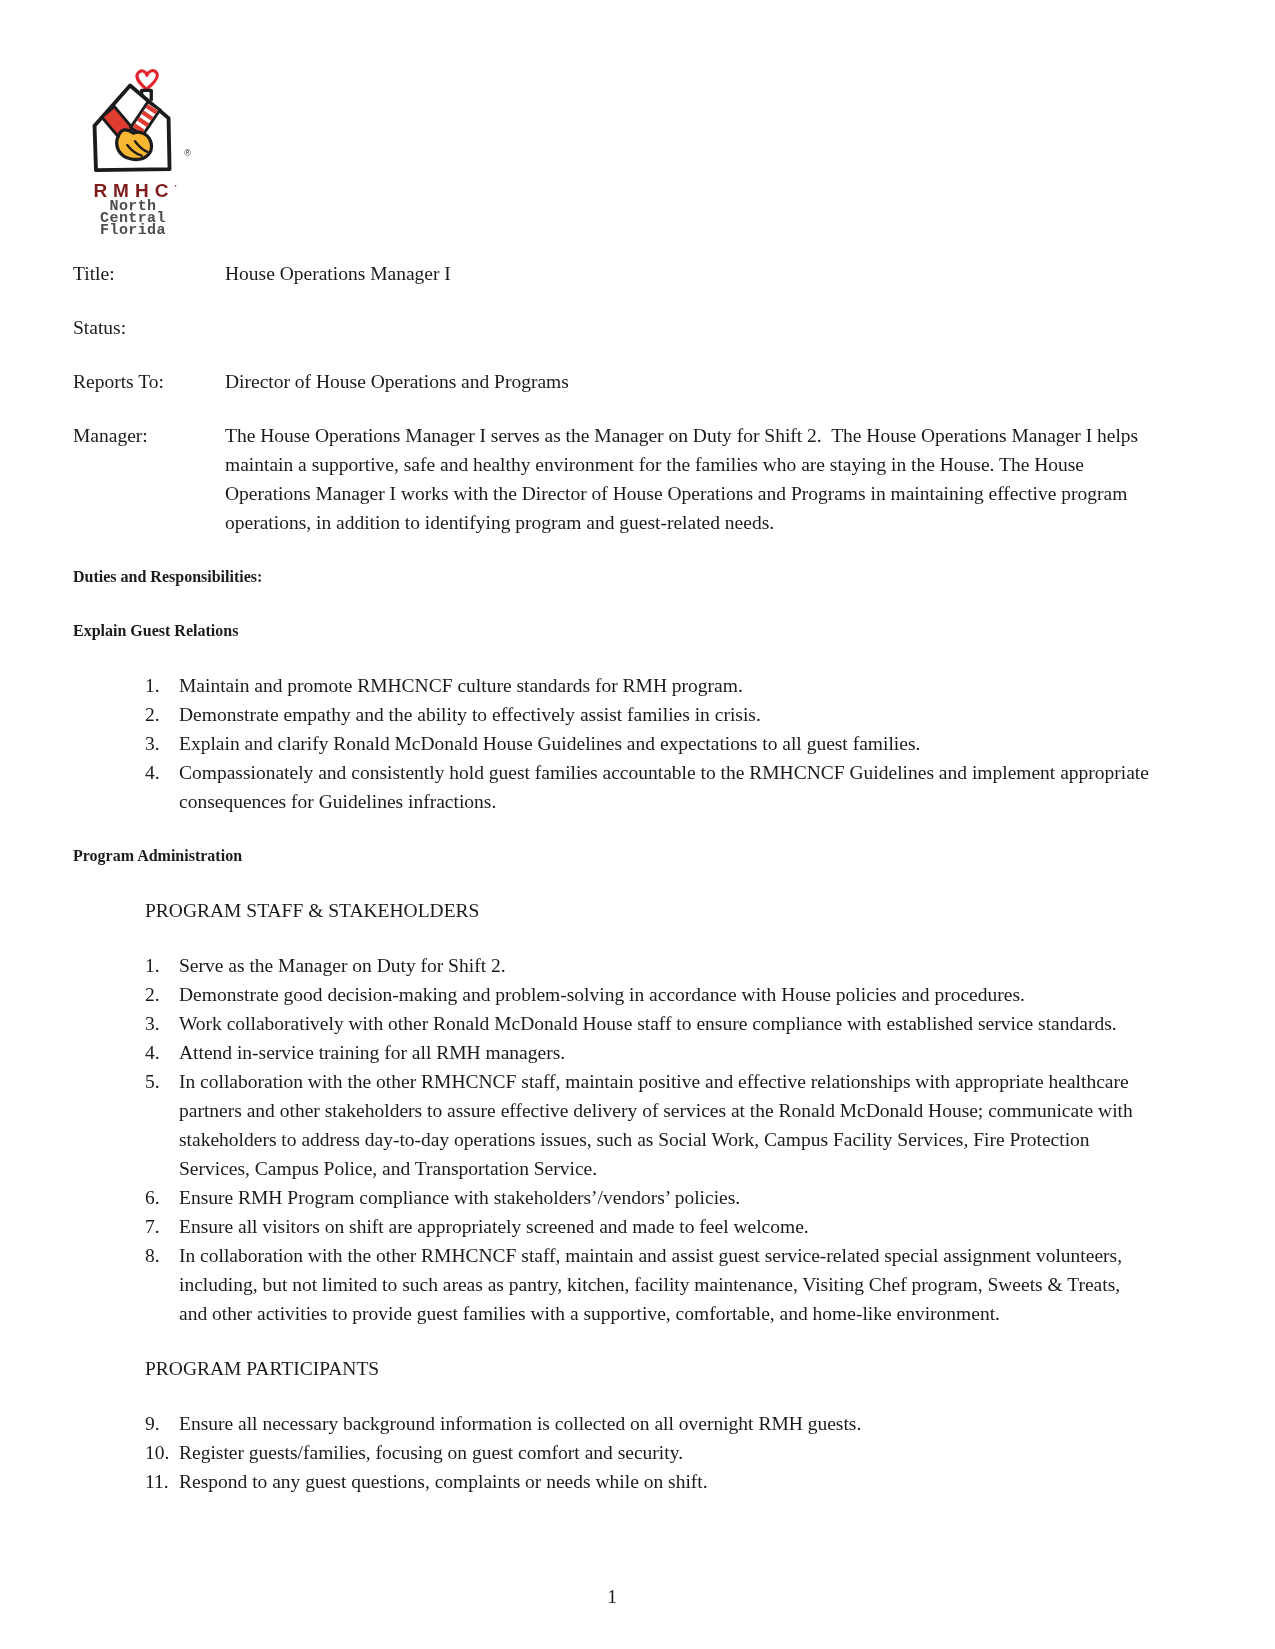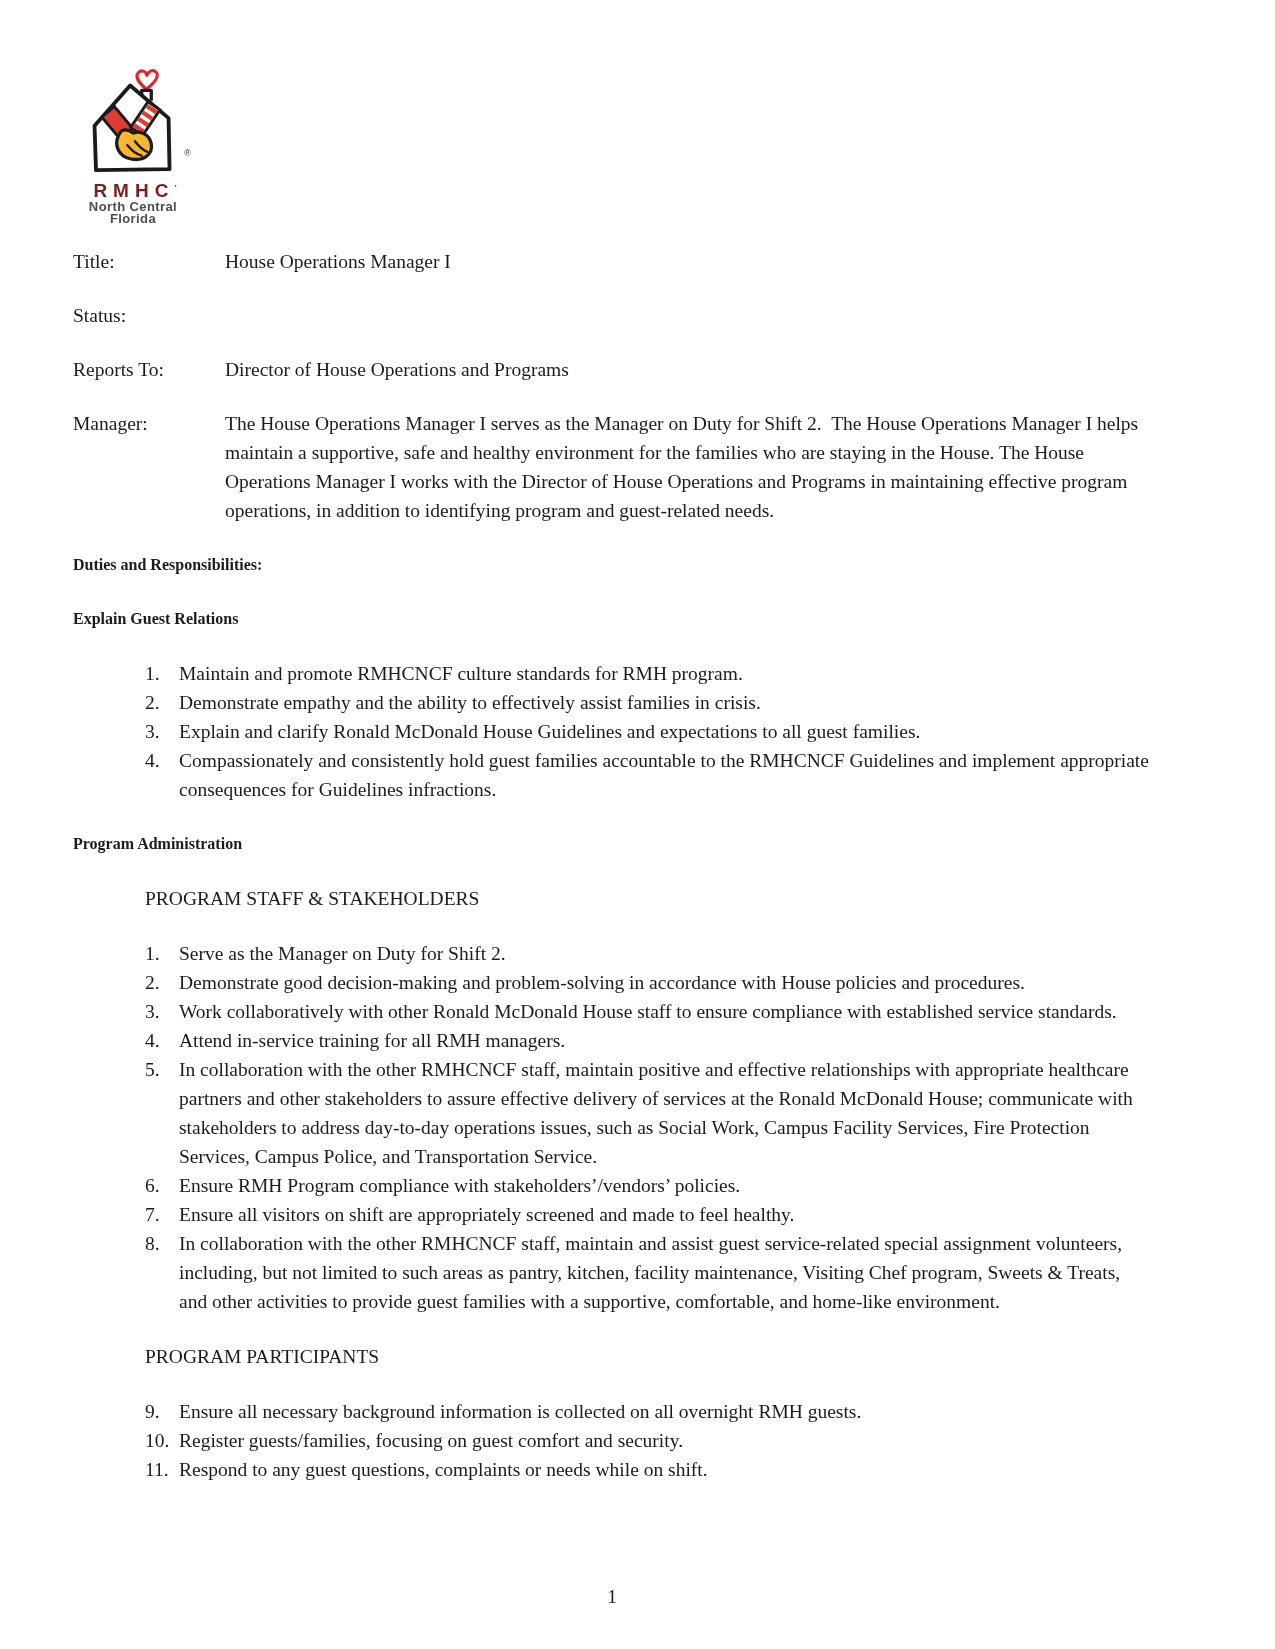--- a/index.html
+++ b/index.html
@@ -27,22 +27,22 @@
   .logo-art { position: relative; width: 100px; height: 108px; margin: 0 auto; }
   .logo-reg { position: absolute; right: -8px; bottom: 8px; font-size: 9px; color: #333;
               font-family: "Liberation Sans", sans-serif; }
   .logo-word {
     font-family: "Liberation Sans", sans-serif;
     font-size: 19px; font-weight: 600; letter-spacing: 6px;
     color: #7f1d1d; line-height: 20px; margin-top: 2px; margin-left: 4px;
   }
   .logo-word sup { font-size: 8px; letter-spacing: 0; }
   .logo-region {
-    font-family: Liberation Sans, sans-serif;
-    font-size: 13px; font-weight: bold; letter-spacing: 0.4px;
+    font-family: Liberation Mono, monospace;
+    font-size: 15px; font-weight: bold; letter-spacing: 0.4px;
     color: #4d4d4d; line-height: 12px;
   }
 
   
   .field-row { display: flex; margin-bottom: 25px; }
   .field-label { width: 152px; flex-shrink: 0; font-weight: normal; }
   .field-value { flex: 1; white-space: pre-wrap; }
 
   
   .h-bold { font-weight: bold; font-size: 16px; margin-top: 25px; margin-bottom: 0; }
@@ -179,21 +179,21 @@
           <span class="txt">In collaboration with the other RMHCNCF staff, maintain positive and effective relationships with appropriate healthcare partners and other stakeholders to assure effective delivery of services at the Ronald McDonald House; communicate with stakeholders to address day-to-day operations issues, such as Social Work, Campus Facility Services, Fire Protection Services, Campus Police, and Transportation Service.</span>
         </div>
 
         <div class="num-item">
           <span class="num">6.</span>
           <span class="txt">Ensure RMH Program compliance with stakeholders’/vendors’ policies.</span>
         </div>
 
         <div class="num-item">
           <span class="num">7.</span>
-          <span class="txt">Ensure all visitors on shift are appropriately screened and made to feel healthy.</span>
+          <span class="txt">Ensure all visitors on shift are appropriately screened and made to feel welcome.</span>
         </div>
 
         <div class="num-item">
           <span class="num">8.</span>
           <span class="txt">In collaboration with the other RMHCNCF staff, maintain and assist guest service-related special assignment volunteers, including, but not limited to such areas as pantry, kitchen, facility maintenance, Visiting Chef program, Sweets &amp; Treats, and other activities to provide guest families with a supportive, comfortable, and home-like environment.</span>
         </div>
       </div>
 
     <div class="subheading">PROGRAM PARTICIPANTS</div>
 

